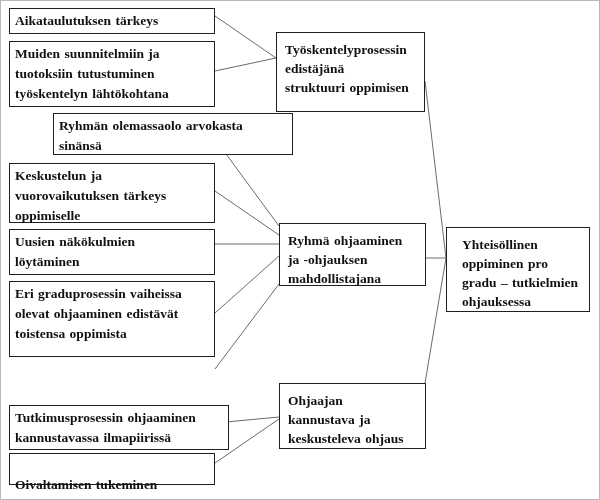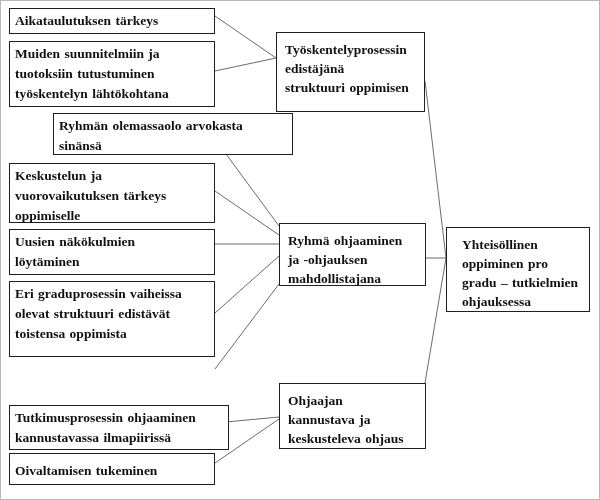--- a/index.html
+++ b/index.html
@@ -82,31 +82,31 @@
     <div class="ln">oppimiselle</div>
   </div>
 
   <div class="box" style="left:8px; top:228px; width:206px; height:46px;">
     <div class="ln">Uusien näkökulmien</div>
     <div class="ln">löytäminen</div>
   </div>
 
   <div class="box" style="left:8px; top:280px; width:206px; height:76px;">
     <div class="ln">Eri graduprosessin vaiheissa</div>
-    <div class="ln">olevat struktuuri edistävät</div>
+    <div class="ln">olevat ohjaaminen edistävät</div>
     <div class="ln">toistensa oppimista</div>
   </div>
 
 
   <div class="box" style="left:8px; top:404px; width:220px; height:45px;">
     <div class="ln">Tutkimusprosessin ohjaaminen</div>
     <div class="ln">kannustavassa ilmapiirissä</div>
   </div>
 
-  <div class="box" style="left:8px; top:452px; width:206px; height:32px; padding-top:7px;">
+  <div class="box" style="left:8px; top:452px; width:206px; height:32px; padding-top:21px;">
     <div class="ln">Oivaltamisen tukeminen</div>
   </div>
 
   <div class="box pad" style="left:275px; top:31px; width:149px; height:80px;">
     <div class="ln">Työskentelyprosessin</div>
     <div class="ln">edistäjänä</div>
     <div class="ln">struktuuri oppimisen</div>
   </div>
 
   <div class="box pad" style="left:278px; top:222px; width:147px; height:63px;">

